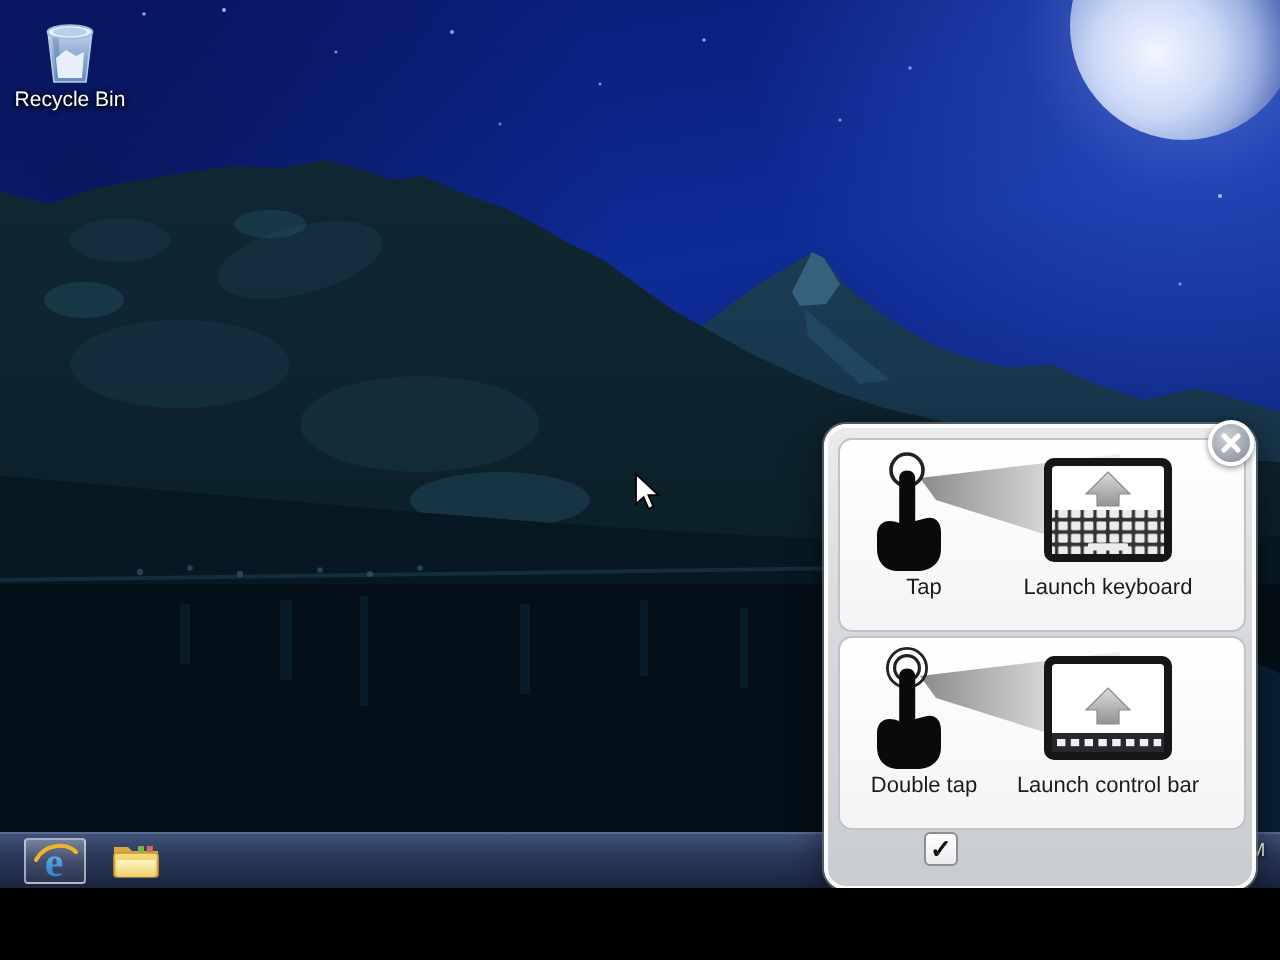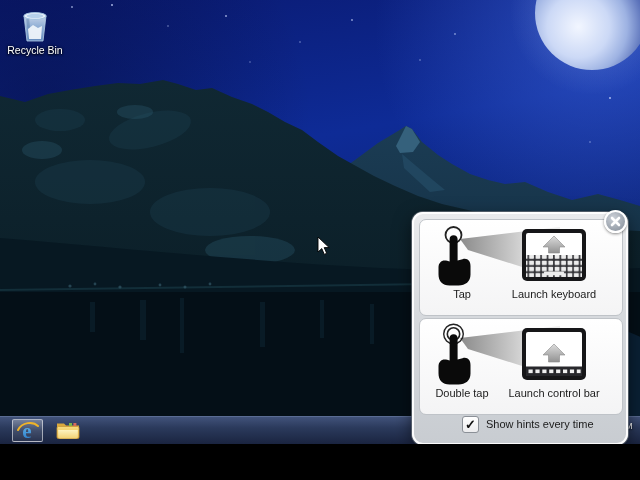--- a/index.html
+++ b/index.html
@@ -281,21 +281,20 @@
         </g>
       </svg>
       <div class="gesture-label">Tap</div>
       <div class="action-label">Launch keyboard</div>
     </div>
 
     <div class="checkbox-row">
       <div class="checkbox">
         <span>✓</span>
       </div>
-      <div class="checkbox-label">Show hints every time</div>
     </div>
 
     <div class="close-btn">
       <svg width="19" height="19" viewBox="0 0 19 19">
         <path d="M6,6 L13,13 M13,6 L6,13" stroke="#fff" stroke-width="2.6" stroke-linecap="round"></path>
       </svg>
     </div>
   </div>
 
   <div class="taskbar">

